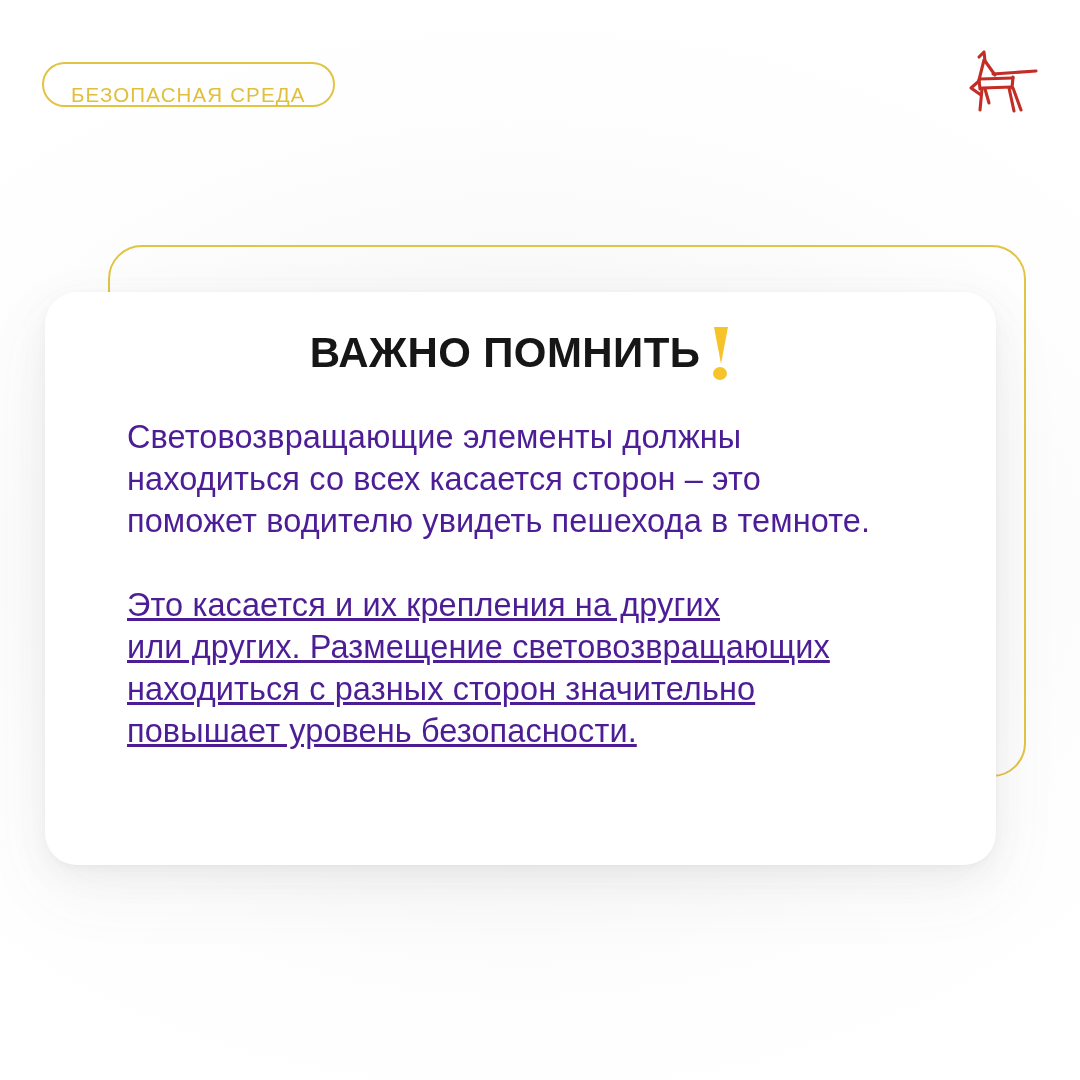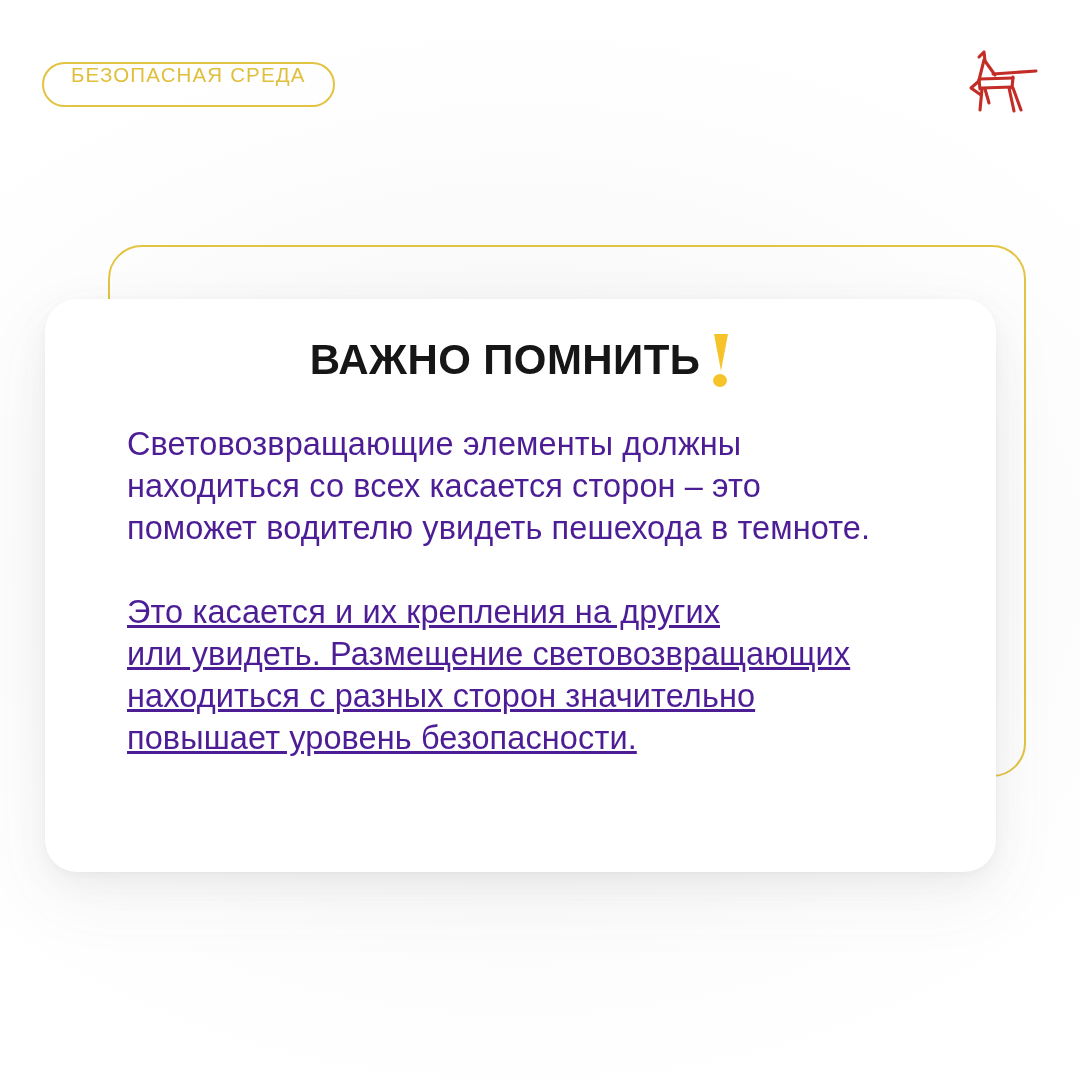--- a/index.html
+++ b/index.html
@@ -39,21 +39,21 @@
     z-index: 5;
   }
 
   .badge {
     position: absolute;
     left: 42px;
     top: 62px;
     height: 45px;
     padding: 0 27px;
     display: flex;
-    align-items: flex-start;
+    align-items: flex-end;
     justify-content: center;
     border: 2px solid #e2c342;
     border-radius: 999px;
     background: transparent;
     white-space: nowrap;
   }
 
   .badge-label {
     font-size: 20.5px;
     letter-spacing: 1.15px;
@@ -89,21 +89,21 @@
     width: 918px;
     height: 532px;
     border: 2.5px solid #e2c342;
     border-radius: 34px;
     background: transparent;
   }
 
   .white-card {
     position: absolute;
     left: 45px;
-    top: 299px;
+    top: 292px;
     width: 951px;
     height: 573px;
     background: #ffffff;
     border-radius: 32px;
     box-shadow:
       0 2px 6px rgba(120,120,120,0.055),
       0 10px 30px rgba(110,110,110,0.075),
       0 26px 70px rgba(105,105,105,0.065);
   }
 
@@ -240,21 +240,21 @@
       <div class="paragraphs">
 
         <p class="para">
           <span class="para-line">Световозвращающие элементы должны</span>
           <span class="para-line">находиться со всех касается сторон – это</span>
           <span class="para-line">поможет водителю увидеть пешехода в темноте.</span>
         </p>
 
         <p class="para">
           <span class="para-line">Это касается и их крепления на других</span>
-          <span class="para-line">или увидеть. Размещение световозвращающих</span>
+          <span class="para-line">или других. Размещение световозвращающих</span>
           <span class="para-line">находиться с разных сторон значительно</span>
           <span class="para-line">повышает уровень безопасности.</span>
         </p>
 
       </div>
     </div>
   </div>
 
 </div>
 

